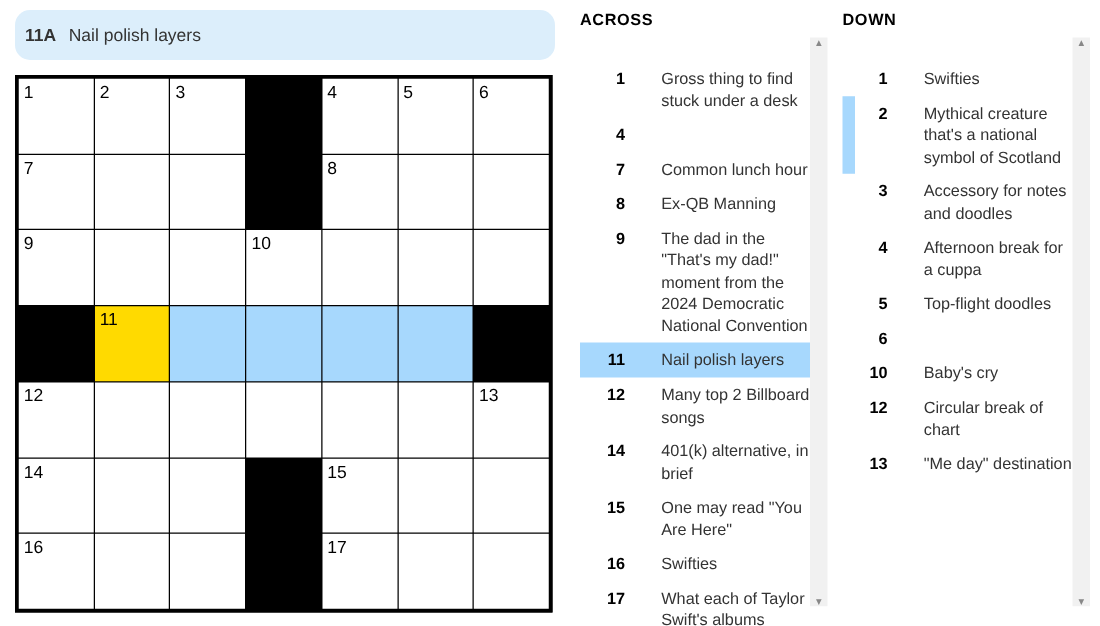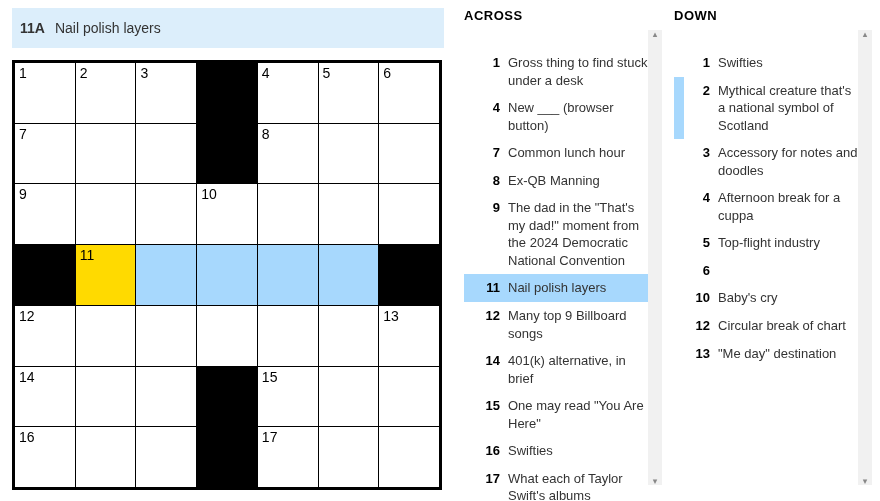--- a/index.html
+++ b/index.html
@@ -1,36 +1,36 @@
 <!DOCTYPE html>
 <html><head>
 <meta charset="utf-8">
 <style>
 * { box-sizing: border-box; margin: 0; padding: 0; }
 body { font-family: Georgia, 'Times New Roman', serif; background: #fff; color: #333; width: 880px; height: 501px; overflow: hidden; }
 .layout { display: flex; padding: 8px 12px; gap: 20px; }
 .left { width: 432px; }
-.clue-bar { background: #dceefb; padding: 12px 8px; font-family: Arial, sans-serif; display: flex; align-items: center; gap: 10px; margin-bottom: 12px; }
+.clue-bar { background: #dceefb; padding: 12px 8px; font-family: Arial, sans-serif; display: flex; align-items: center; gap: 10px; margin-bottom: 12px; border-radius: 12px; }
 .clue-bar-num { font-weight: bold; font-size: 14px; }
 .clue-bar-text { font-size: 14px; }
 .grid { border: 3px solid #000; background: #000; display: grid; grid-template-columns: repeat(7, 1fr); grid-template-rows: repeat(7, 1fr); gap: 1px; width: 430px; height: 430px; }
 .cell { background: #fff; position: relative; }
 .cell.black { background: #000; }
 .cell.sel { background: #a7d8fd; }
 .cell.cur { background: #ffda00; }
 .cell-num { position: absolute; top: 2px; left: 4px; font-size: 14px; font-family: Arial, sans-serif; color: #000; }
 .right { display: flex; gap: 16px; flex: 1; font-family: 'Helvetica Neue', Arial, sans-serif; }
 .col { flex: 1; position: relative; }
 .col-head { font-weight: bold; font-size: 13px; letter-spacing: 0.5px; margin-bottom: 26px; color: #000; }
 .clue-list { position: relative; padding-right: 6px; }
 .clue-row { display: flex; padding: 5px 4px 5px 0; font-size: 13px; line-height: 1.35; color: #333; cursor: pointer; border-left: 10px solid transparent; }
 .clue-row.cur { background: #a7d8fd; }
 .clue-row.hl { border-left-color: #a7d8fd; }
 .clue-n { width: 26px; text-align: right; font-weight: bold; flex-shrink: 0; margin-right: 8px; color: #000; }
-.clue-t { flex: 1; }
+.clue-t { flex: 1; margin-left: 21px; }
 .sbar { position: absolute; top: 22px; right: -4px; width: 14px; height: 455px; background: #f1f1f1; }
 .sbar-t { position: absolute; right: 0; width: 14px; height: 8px; text-align: center; font-size: 9px; color: #888; line-height: 8px; }
 </style>
 </head>
 <body>
 
 <div class="layout">
   <div class="left">
     <div class="clue-bar">
       <span class="clue-bar-num">11A</span>
@@ -125,41 +125,40 @@
   <div class="right">
     <div class="col">
       <div class="col-head">ACROSS</div>
       <div class="clue-list" id="across-list">
           <div class="clue-row">
             <span class="clue-n">1</span>
             <span class="clue-t">Gross thing to find stuck under a desk</span>
           </div>
           <div class="clue-row">
             <span class="clue-n">4</span>
-            <span class="clue-t">New ___ (browser button)</span>
           </div>
           <div class="clue-row">
             <span class="clue-n">7</span>
             <span class="clue-t">Common lunch hour</span>
           </div>
           <div class="clue-row">
             <span class="clue-n">8</span>
             <span class="clue-t">Ex-QB Manning</span>
           </div>
           <div class="clue-row">
             <span class="clue-n">9</span>
             <span class="clue-t">The dad in the "That's my dad!" moment from the 2024 Democratic National Convention</span>
           </div>
           <div class="clue-row cur">
             <span class="clue-n">11</span>
             <span class="clue-t">Nail polish layers</span>
           </div>
           <div class="clue-row">
             <span class="clue-n">12</span>
-            <span class="clue-t">Many top 9 Billboard songs</span>
+            <span class="clue-t">Many top 2 Billboard songs</span>
           </div>
           <div class="clue-row">
             <span class="clue-n">14</span>
             <span class="clue-t">401(k) alternative, in brief</span>
           </div>
           <div class="clue-row">
             <span class="clue-n">15</span>
             <span class="clue-t">One may read "You Are Here"</span>
           </div>
           <div class="clue-row">
@@ -190,21 +189,21 @@
           <div class="clue-row">
             <span class="clue-n">3</span>
             <span class="clue-t">Accessory for notes and doodles</span>
           </div>
           <div class="clue-row">
             <span class="clue-n">4</span>
             <span class="clue-t">Afternoon break for a cuppa</span>
           </div>
           <div class="clue-row">
             <span class="clue-n">5</span>
-            <span class="clue-t">Top-flight industry</span>
+            <span class="clue-t">Top-flight doodles</span>
           </div>
           <div class="clue-row">
             <span class="clue-n">6</span>
           </div>
           <div class="clue-row">
             <span class="clue-n">10</span>
             <span class="clue-t">Baby's cry</span>
           </div>
           <div class="clue-row">
             <span class="clue-n">12</span>

